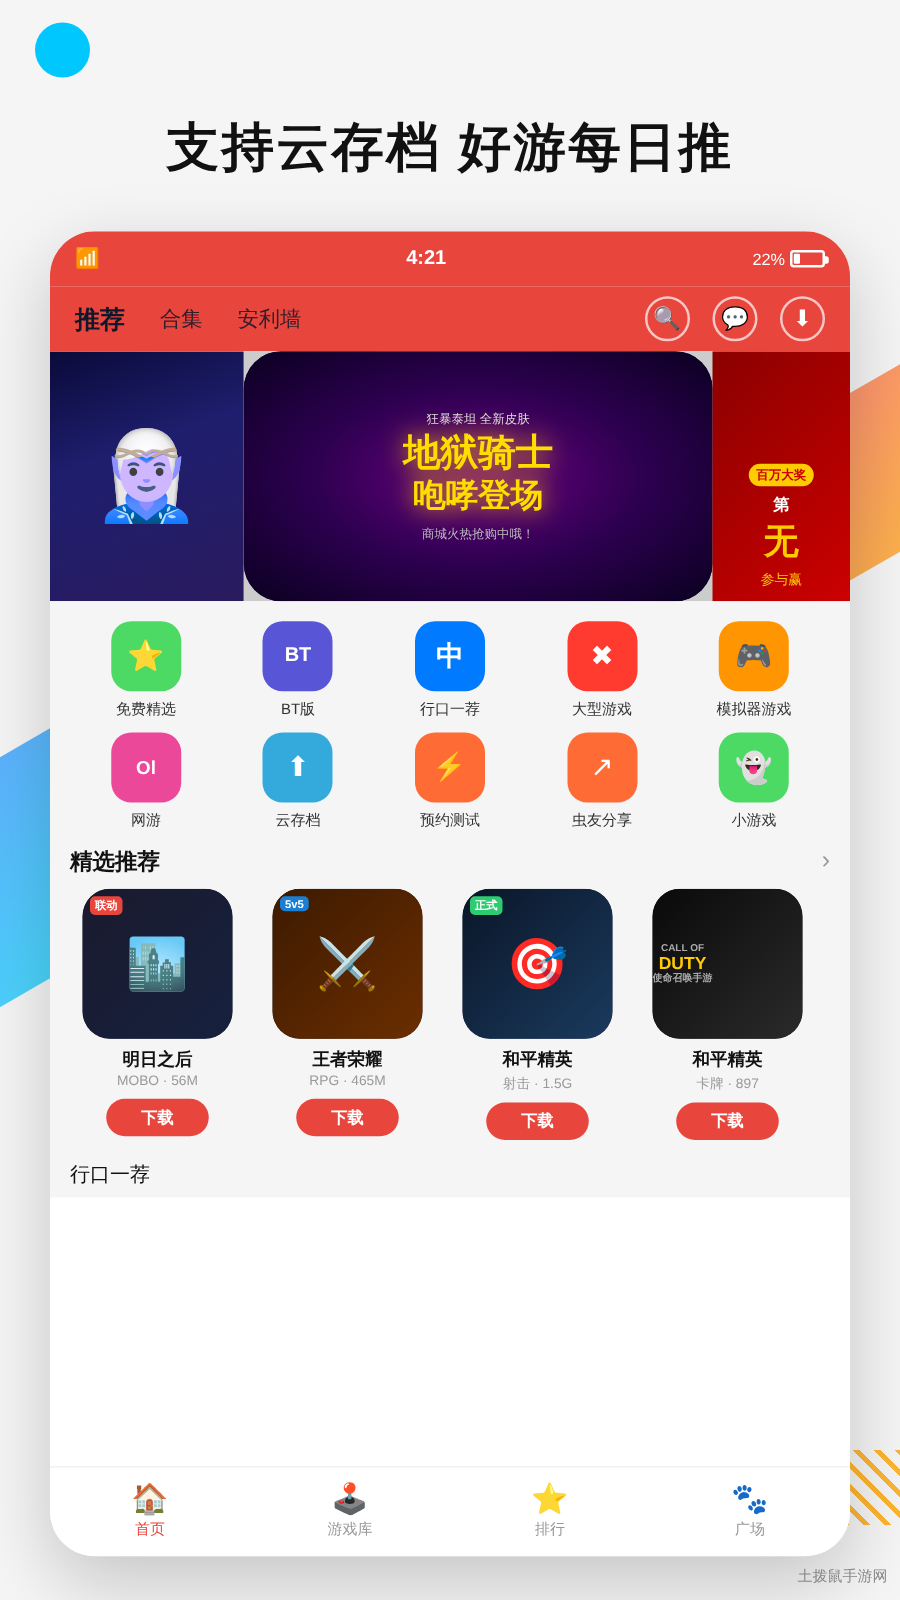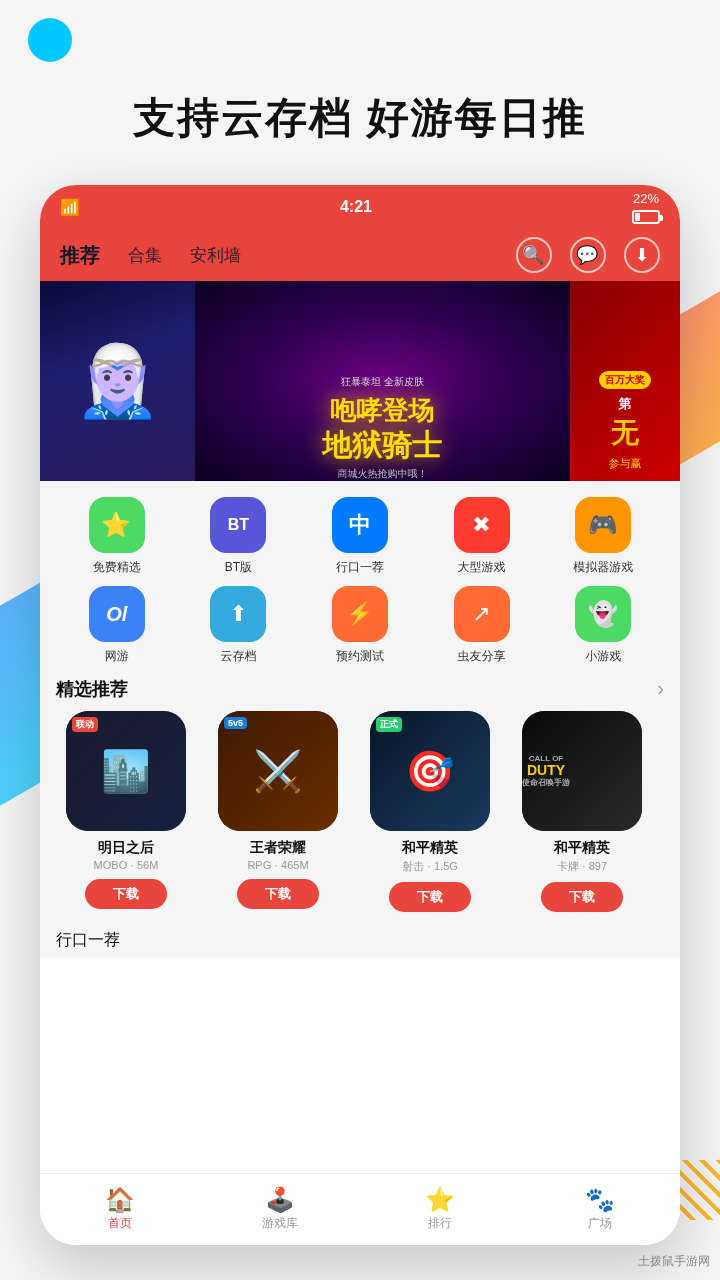--- a/index.html
+++ b/index.html
@@ -93,21 +93,21 @@
       height: 44px;
       display: flex;
       align-items: center;
       justify-content: space-between;
       padding: 0 20px;
       color: white;
       font-size: 14px;
     }
     .status-bar .wifi-icon { font-size: 16px; }
     .status-bar .time { font-weight: 600; font-size: 16px; }
-    .status-bar .battery-group { display: flex; align-items: center; gap: 4px; font-size: 13px; flex-direction: column; }
+    .status-bar .battery-group { display: flex; align-items: flex-start; gap: 4px; font-size: 13px; }
     .battery-bar {
       display: inline-block;
       width: 28px;
       height: 14px;
       border: 2px solid white;
       border-radius: 3px;
       position: relative;
     }
     .battery-bar::after {
       content: '';
@@ -192,22 +192,23 @@
       display: flex;
       align-items: center;
       justify-content: center;
     }
     .banner-center {
       flex: 1;
       background: linear-gradient(135deg, #2a0050 0%, #4a0080 30%, #1a0040 70%, #0a0020 100%);
       position: relative;
       overflow: hidden;
       display: flex;
-      align-items: flex-end;
+      align-items: center;
       justify-content: center;
+      border-radius: 30px;
     }
     .banner-right {
       width: 110px;
       flex-shrink: 0;
       background: linear-gradient(135deg, #8B0000, #cc0000);
       position: relative;
       overflow: hidden;
       display: flex;
       flex-direction: column;
       align-items: center;
@@ -466,22 +467,22 @@
     <div class="banner-left">
       <div class="banner-left-img">
         <span style="font-size:70px; filter: hue-rotate(200deg);">🧝</span>
       </div>
     </div>
     <div class="banner-center">
 
       <div style="position:absolute; top:0;left:0;right:0;bottom:0; background: radial-gradient(ellipse at center, #6b0080 0%, #2d0050 50%, #0a0020 100%);"></div>
       <div style="position:relative; z-index:1; text-align:center;">
         <div style="font-size:10px; color:#ddd; margin-bottom:4px;">狂暴泰坦 全新皮肤</div>
+        <div style="font-size:30px; font-weight:900; color:#ffdd00; text-shadow: 0 0 20px rgba(255,200,0,0.9); line-height:1.1;">地狱骑士</div>
         <div style="font-size:26px; font-weight:900; color:#ffdd00; text-shadow: 0 0 20px rgba(255,200,0,0.9);">咆哮登场</div>
-        <div style="font-size:30px; font-weight:900; color:#ffdd00; text-shadow: 0 0 20px rgba(255,200,0,0.9); line-height:1.1;">地狱骑士</div>
         <div style="font-size:10px; color:#bbb; margin-top:6px;">商城火热抢购中哦！</div>
       </div>
     </div>
     <div class="banner-right">
       <div class="banner-right-badge">百万大奖</div>
       <div class="banner-right-text">
         <div>第</div>
         <div style="font-size:28px; color:#ffcc00;">无</div>
       </div>
       <div class="banner-right-sub">参与赢</div>
@@ -514,21 +515,21 @@
 
       <div class="category-item">
         <div class="category-icon" style="background:#ff9500;">🎮</div>
         <span class="category-label">模拟器游戏</span>
       </div>
     </div>
 
     <div class="category-grid category-row2">
 
       <div class="category-item">
-        <div class="category-icon" style="background:#3b82f6; font-size:20px; font-weight:700;font-style:italic;">Ol</div>
+        <div class="category-icon" style="background:#ec4899; font-size:15px; font-weight:700;">Ol</div>
         <span class="category-label">网游</span>
       </div>
 
       <div class="category-item">
         <div class="category-icon" style="background:#34aadc; font-size:22px;">⬆</div>
         <span class="category-label">云存档</span>
       </div>
 
       <div class="category-item">
         <div class="category-icon" style="background:#ff6b35; font-size:22px;">⚡</div>

